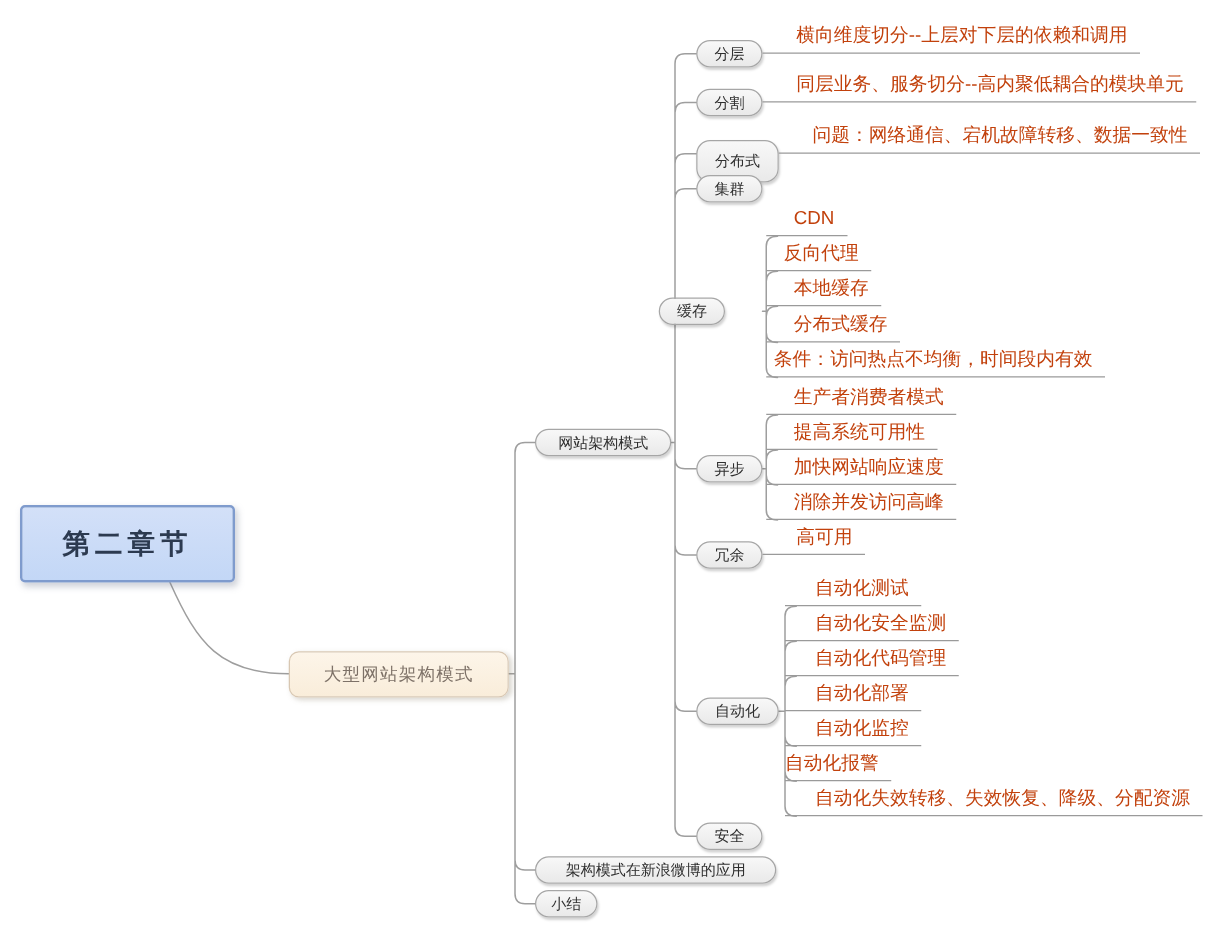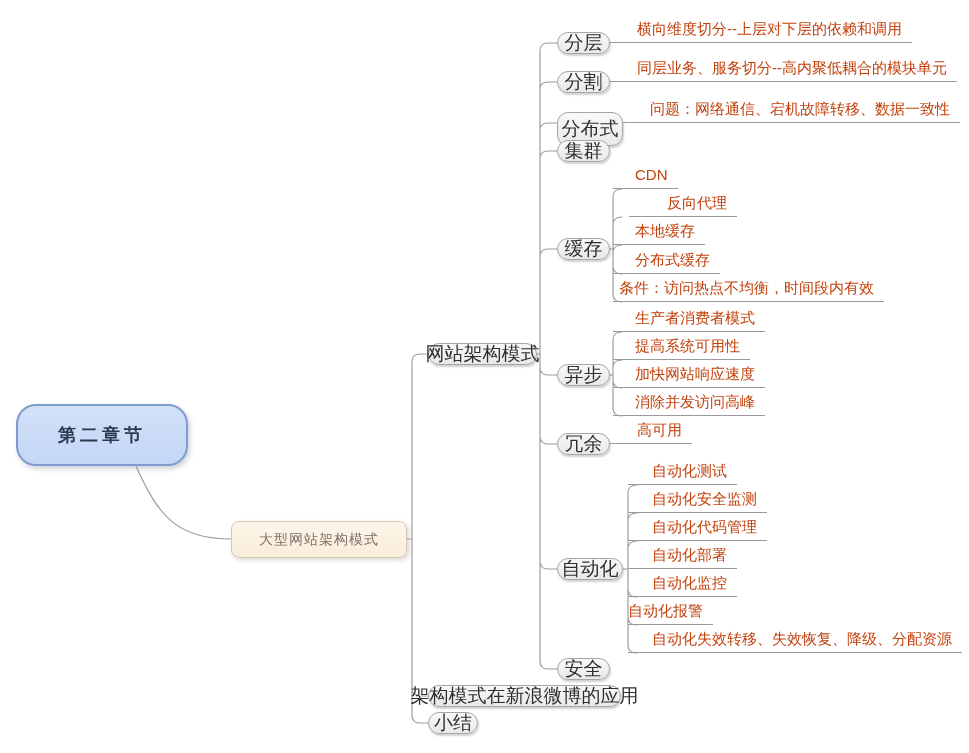--- a/index.html
+++ b/index.html
@@ -7,36 +7,36 @@
     position:relative;width:969px;height:753px;background:#ffffff;overflow:hidden;
     font-family:"Liberation Sans", sans-serif;
   }
   svg.wires{position:absolute;left:0;top:0;width:969px;height:753px;pointer-events:none;}
   .node{
     position:absolute;box-sizing:border-box;display:flex;align-items:center;justify-content:center;
     white-space:nowrap;cursor:default;
   }
   .root{
     background:linear-gradient(180deg,#d3e0f8 0%,#c3d7f6 100%);
-    border:2px solid #7f9bcd;border-radius:20px;
+    border:2px solid #7f9bcd;border-radius:4px;
     box-shadow:2px 3px 5px rgba(120,130,150,0.35);
     font-family:"DejaVu Serif","Liberation Serif",serif;
-    font-weight:bold;font-size:18px;color:#2c3a50;letter-spacing:4px;
+    font-weight:bold;font-size:22px;color:#2c3a50;letter-spacing:4px;
   }
   .topic{
     background:linear-gradient(180deg,#fdf5e9 0%,#f9edda 100%);
     border:1px solid #d8c7b2;border-radius:8px;
     box-shadow:2px 2px 4px rgba(150,140,120,0.35);
     font-size:14px;color:#7d7167;letter-spacing:1px;
   }
   .sub{
     background:linear-gradient(180deg,#f8f8f8 0%,#e9e9e9 100%);
     border:1px solid #a6a6a6;border-radius:11px;
     box-shadow:1px 2px 2px rgba(0,0,0,0.18);
-    font-size:19px;color:#2e2e2e;
+    font-size:12px;color:#2e2e2e;
   }
   .leaf{
     position:absolute;box-sizing:border-box;height:24px;line-height:20px;
     border-bottom:1px solid #9a9a9a;padding:0 10px 3px 0;
     font-size:15px;color:#c2410c;white-space:nowrap;cursor:default;
   }
 </style>
 </head>
 <body>
 
@@ -94,32 +94,32 @@
   <div class="node sub" style="left:428px;top:343px;width:109px;height:22px">网站架构模式</div>
 
   <div class="node sub" style="left:428px;top:685px;width:193px;height:22px">架构模式在新浪微博的应用</div>
 
   <div class="node sub" style="left:428px;top:712px;width:50px;height:22px">小结</div>
 
   <div class="node sub" style="left:557px;top:32px;width:53px;height:22px">分层</div>
   <div class="node sub" style="left:557px;top:71px;width:53px;height:22px">分割</div>
   <div class="node sub" style="left:557px;top:112px;width:66px;height:34px">分布式</div>
   <div class="node sub" style="left:557px;top:140px;width:53px;height:22px">集群</div>
-  <div class="node sub" style="left:557px;top:238px;width:53px;height:22px">缓存</div>
+  <div class="node sub" style="left:527px;top:238px;width:53px;height:22px">缓存</div>
   <div class="node sub" style="left:557px;top:364px;width:53px;height:22px">异步</div>
   <div class="node sub" style="left:557px;top:433px;width:53px;height:22px">冗余</div>
   <div class="node sub" style="left:557px;top:558px;width:66px;height:22px">自动化</div>
   <div class="node sub" style="left:557px;top:658px;width:53px;height:22px">安全</div>
 
   <div class="leaf" style="left:610px;top:19px;padding-left:27px">横向维度切分--上层对下层的依赖和调用</div>
   <div class="leaf" style="left:610px;top:58px;padding-left:27px">同层业务、服务切分--高内聚低耦合的模块单元</div>
   <div class="leaf" style="left:623px;top:99px;padding-left:27px">问题：网络通信、宕机故障转移、数据一致性</div>
 
   <div class="leaf" style="left:613px;top:165px;padding-left:22px">CDN</div>
-  <div class="leaf" style="left:629px;top:193px;padding-left:38px">反向代理</div>
+  <div class="leaf" style="left:613px;top:193px;padding-left:14px">反向代理</div>
   <div class="leaf" style="left:613px;top:221px;padding-left:22px">本地缓存</div>
   <div class="leaf" style="left:613px;top:250px;padding-left:22px">分布式缓存</div>
   <div class="leaf" style="left:613px;top:278px;padding-left:6px">条件：访问热点不均衡，时间段内有效</div>
 
   <div class="leaf" style="left:613px;top:308px;padding-left:22px">生产者消费者模式</div>
   <div class="leaf" style="left:613px;top:336px;padding-left:22px">提高系统可用性</div>
   <div class="leaf" style="left:613px;top:364px;padding-left:22px">加快网站响应速度</div>
   <div class="leaf" style="left:613px;top:392px;padding-left:22px">消除并发访问高峰</div>
 
   <div class="leaf" style="left:610px;top:420px;padding-left:27px">高可用</div>

